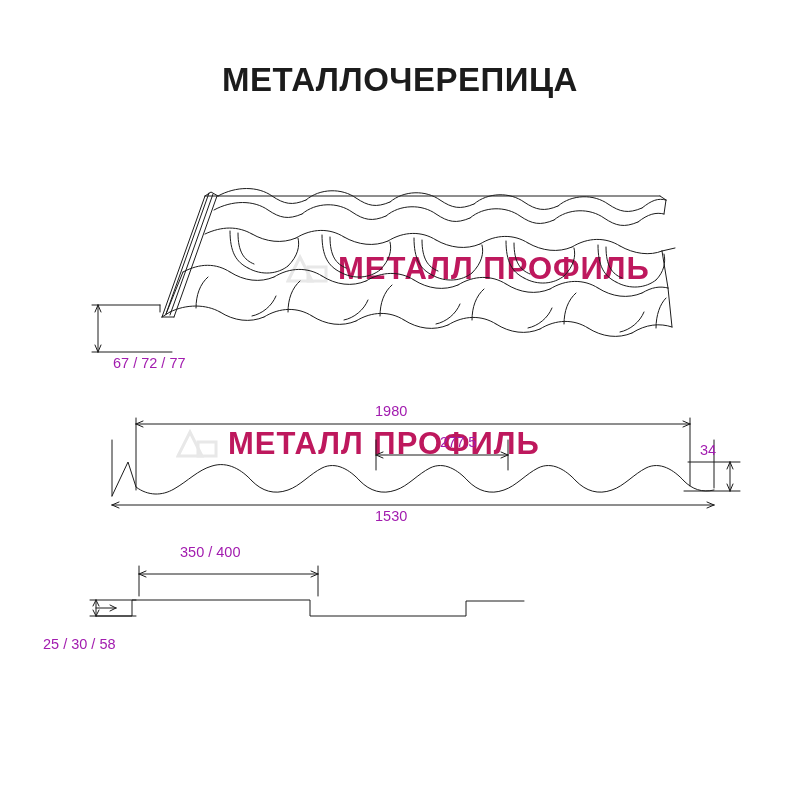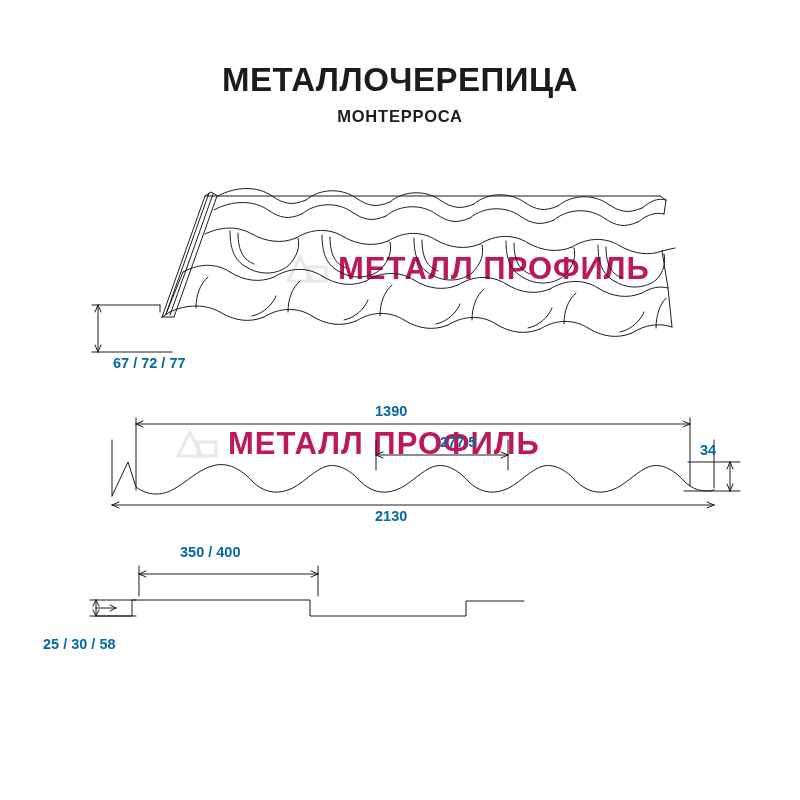--- a/index.html
+++ b/index.html
@@ -43,23 +43,22 @@
     color: #1c1c1c;
   }
   .drawing-svg {
     position: absolute;
     left: 0;
     top: 0;
   }
   .dim-label {
     position: absolute;
     font-size: 14.5px;
-    color: #0369a1;
+    color: #a21caf;
     white-space: nowrap;
-    font-weight: bold;
   }
   .wm {
     position: absolute;
     pointer-events: none;
     color: #be185d;
     font-size: 31px;
     font-weight: bold;
     letter-spacing: 1px;
     white-space: nowrap;
   }
@@ -87,21 +86,20 @@
     <span class="wm-logo">
       <svg width="42" height="30" viewBox="0 0 42 30">
         <polygon points="2,28 14,4 26,28" fill="none" stroke="#e8e8e8" stroke-width="3"></polygon>
         <rect x="22" y="14" width="18" height="14" fill="none" stroke="#e8e8e8" stroke-width="3"></rect>
       </svg>
     </span><span>МЕТАЛЛ ПРОФИЛЬ</span>
   </div>
 
   <div class="title-block">
     <div class="title-main">МЕТАЛЛОЧЕРЕПИЦА</div>
-    <div class="title-sub">МОНТЕРРОСА</div>
   </div>
 
   <svg class="drawing-svg" width="800" height="800" viewBox="0 0 800 800">
     <g fill="none" stroke="#1c1c1c" stroke-width="1" stroke-linejoin="round" stroke-linecap="round">
 
       <g>
 
         <path d="M205,196 L660,196"></path>
 
         <path d="M205,196 L211,192 L218,196"></path>
@@ -282,25 +280,25 @@
         <path d="M96,600 L93,606 M96,600 L99,606"></path>
         <path d="M96,616 L93,610 M96,616 L99,610"></path>
         <path d="M96,608 L116,608"></path>
         <path d="M116,608 L110,605 M116,608 L110,611"></path>
       </g>
     </g>
   </svg>
 
   <div class="dim-label" style="left: 113px; top: 355px;">67 / 72 / 77</div>
 
-  <div class="dim-label" style="left: 375px; top: 403px;">1390</div>
+  <div class="dim-label" style="left: 375px; top: 403px;">1980</div>
 
   <div class="dim-label" style="left: 440px; top: 434px;">277.5</div>
 
-  <div class="dim-label" style="left: 375px; top: 508px;">2130</div>
+  <div class="dim-label" style="left: 375px; top: 508px;">1530</div>
 
   <div class="dim-label" style="left: 700px; top: 442px;">34</div>
 
   <div class="dim-label" style="left: 180px; top: 544px;">350 / 400</div>
 
   <div class="dim-label" style="left: 43px; top: 636px;">25 / 30 / 58</div>
 
 </div>
 
 </body></html>

